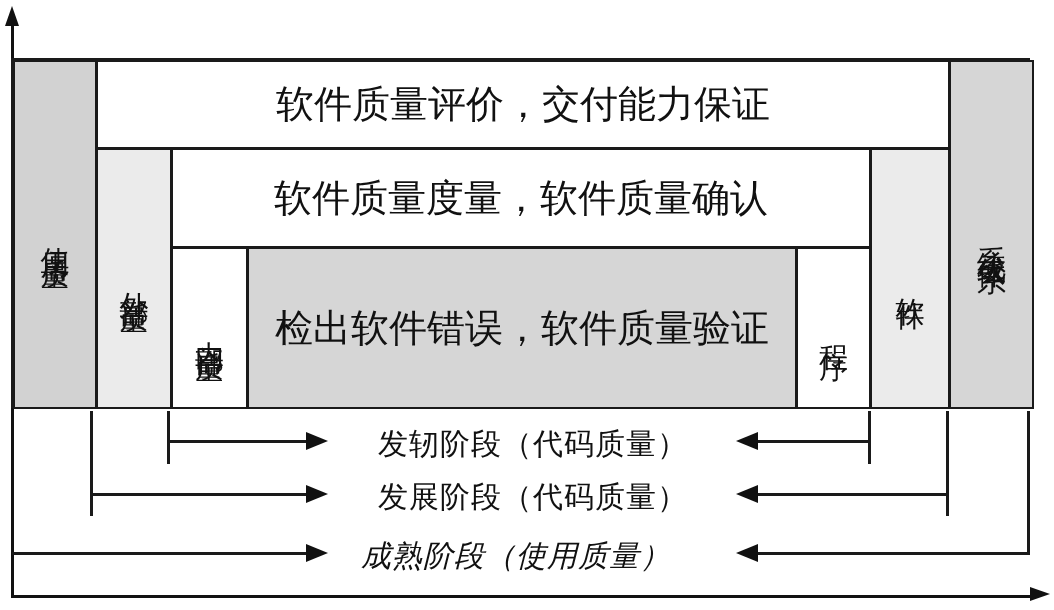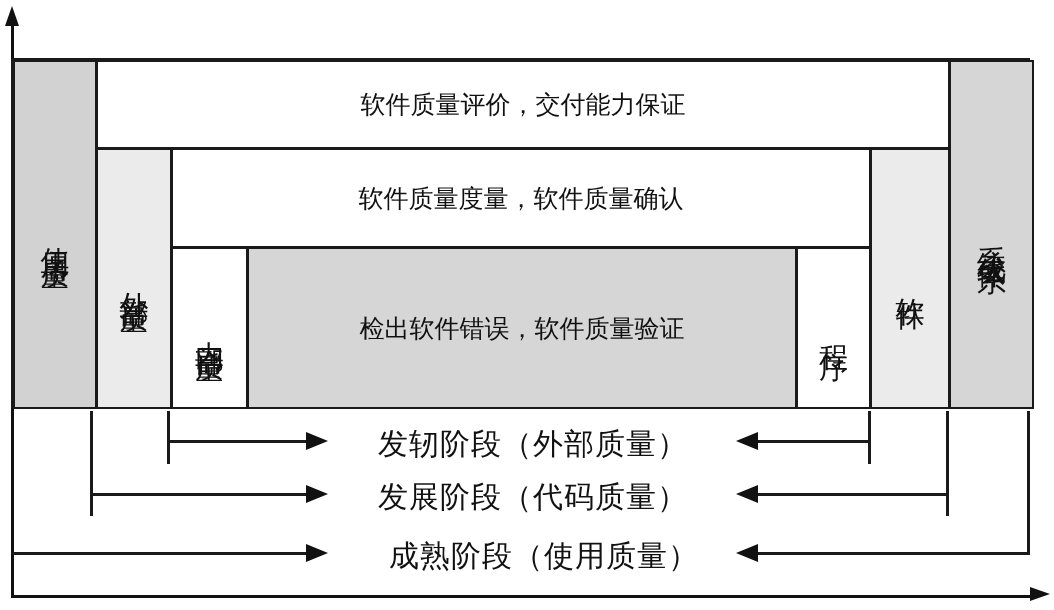--- a/index.html
+++ b/index.html
@@ -83,21 +83,21 @@
     text-orientation: upright;
     letter-spacing: 5px;
     line-height: 1;
   }
 
   .fill-dark   { background: #d2d2d2; }
   .fill-mid    { background: #ebebeb; }
   .fill-gray   { background: #d6d6d6; }
   .fill-white  { background: #ffffff; }
 
-  .label-lg { font-size: 25px; }
+  .label-lg { font-size: 38px; }
   .label-vert { font-size: 29px; }
 
   
   .tick {
     position: absolute;
     width: 3px;
     background: #1a1a1a;
   }
   .hline {
     position: absolute;
@@ -180,34 +180,34 @@
   </div>
 
   <div class="tick" style="left:167px; top:411px; height:53px;"></div>
   <div class="hline" style="left:167px; top:440px; width:145px;"></div>
   <div class="arrow-right-head" style="left:306px; top:432px;"></div>
 
   <div class="tick" style="left:868px; top:411px; height:53px;"></div>
   <div class="hline" style="left:758px; top:440px; width:112px;"></div>
   <div class="arrow-left-head" style="left:736px; top:432px;"></div>
 
-  <div class="phase-label" style="left:333px; top:424px; width:400px;">发轫阶段（外部质量）</div>
+  <div class="phase-label" style="left:333px; top:424px; width:400px;">发轫阶段（代码质量）</div>
 
   <div class="tick" style="left:90px; top:411px; height:105px;"></div>
   <div class="hline" style="left:90px; top:493px; width:222px;"></div>
   <div class="arrow-right-head" style="left:306px; top:485px;"></div>
 
   <div class="tick" style="left:946px; top:411px; height:105px;"></div>
   <div class="hline" style="left:758px; top:493px; width:190px;"></div>
   <div class="arrow-left-head" style="left:736px; top:485px;"></div>
 
   <div class="phase-label" style="left:333px; top:477px; width:400px;">发展阶段（代码质量）</div>
 
   <div class="hline" style="left:12px; top:552px; width:300px;"></div>
   <div class="arrow-right-head" style="left:306px; top:544px;"></div>
 
   <div class="tick" style="left:1027px; top:411px; height:144px;"></div>
   <div class="hline" style="left:758px; top:552px; width:271px;"></div>
   <div class="arrow-left-head" style="left:736px; top:544px;"></div>
 
-  <div class="phase-label" style="left:344px; top:536px; width:400px;">成熟阶段（使用质量）</div>
+  <div class="phase-label" style="left:316px; top:536px; width:400px;font-style:italic;">成熟阶段（使用质量）</div>
 
 </div>
 
 </body></html>

